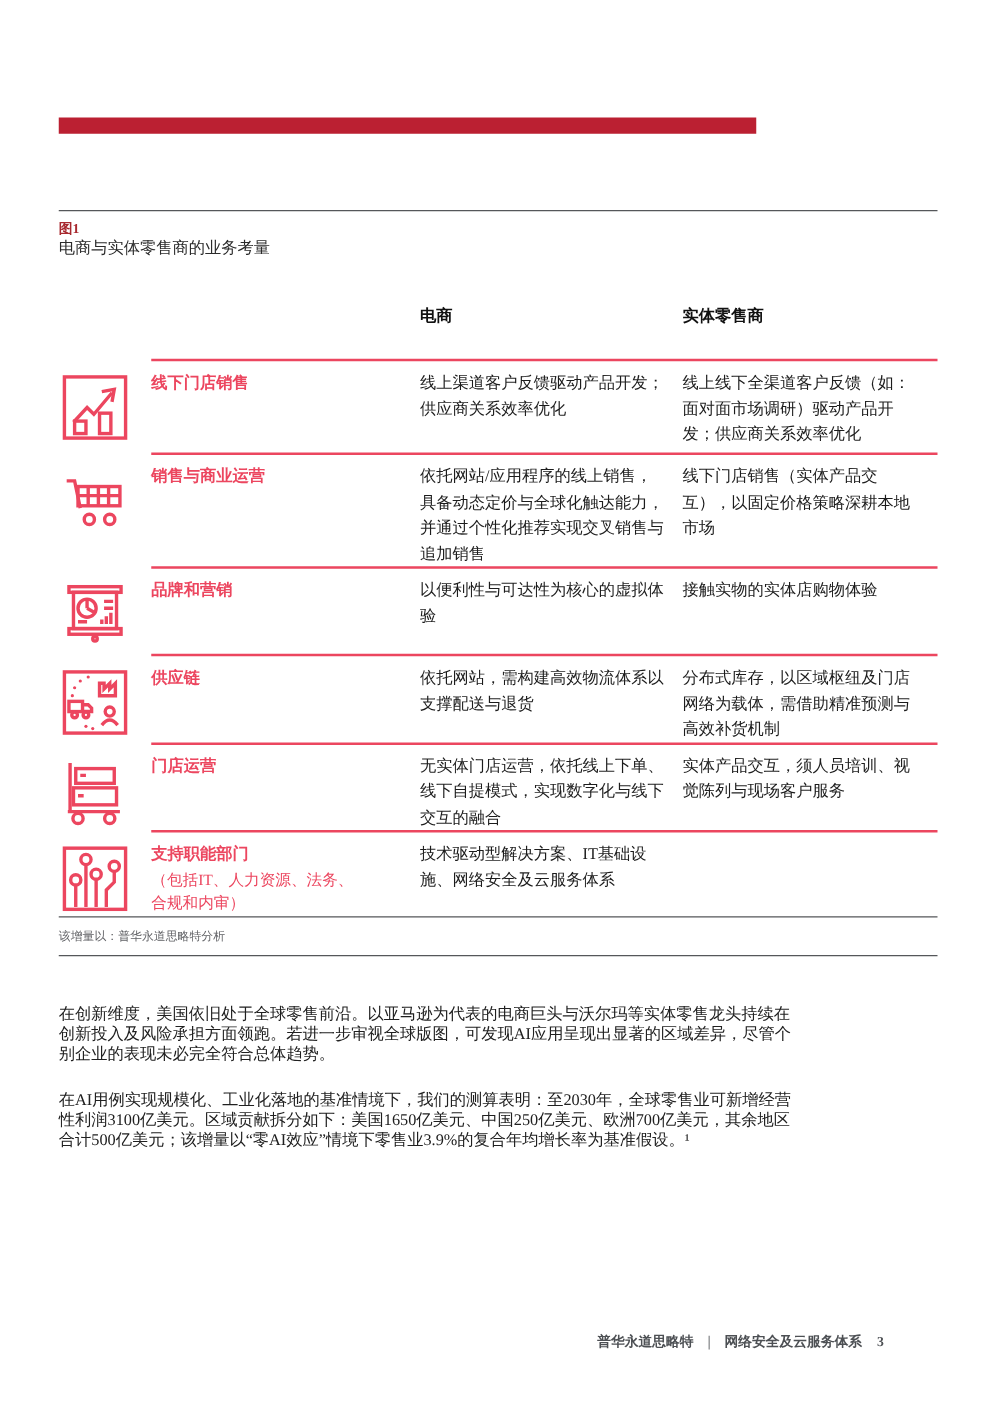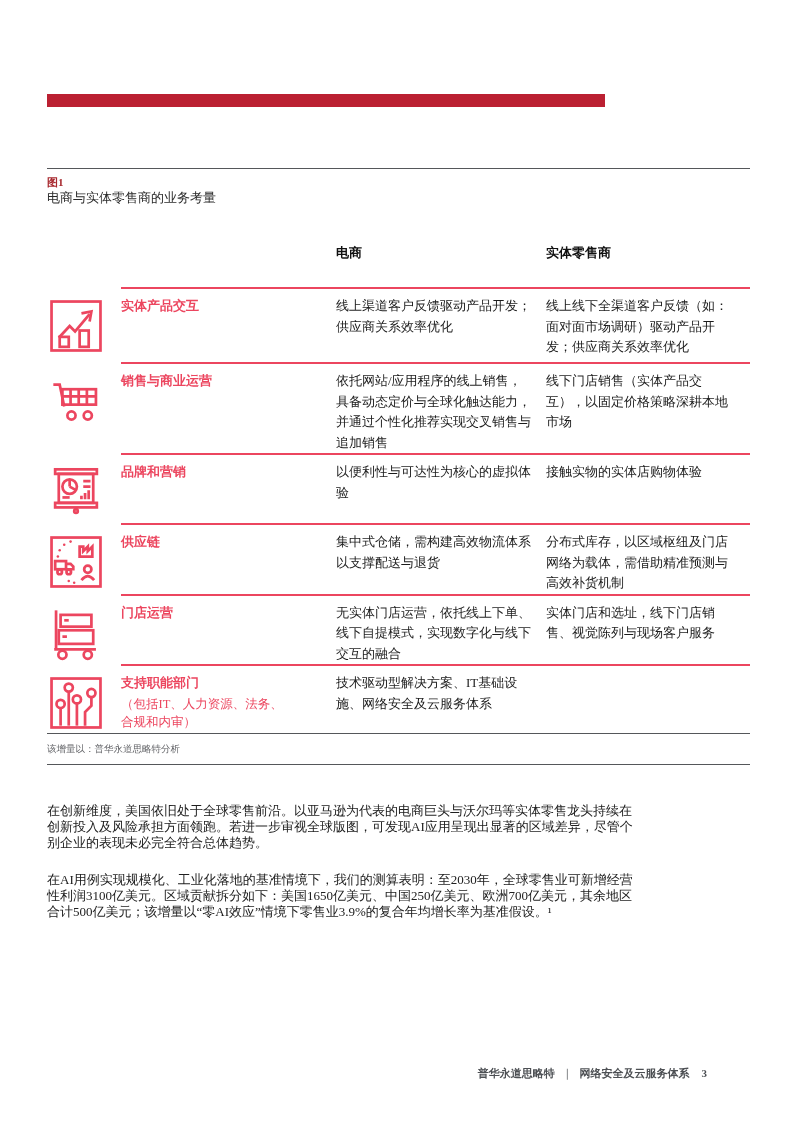--- a/index.html
+++ b/index.html
@@ -79,21 +79,21 @@
     <div class="frow r1">
       <div class="icon-cell">
         <svg width="58" height="58" viewBox="0 0 64 64" fill="none" stroke="currentColor" stroke-width="3">
           <rect x="5" y="5" width="54" height="54"></rect>
           <path d="M13 45 L25 32 L31 38 L47 19"></path>
           <path d="M38 18 L49 16 L47 27"></path>
           <rect x="14" y="44" width="10" height="11"></rect>
           <rect x="36" y="37" width="10" height="18"></rect>
         </svg>
       </div>
-      <div class="row-title"><span>实体产品交互</span></div>
+      <div class="row-title"><span>线下门店销售</span></div>
       <div class="cell c1">线上渠道客户反馈驱动产品开发；供应商关系效率优化</div>
       <div class="cell c2">线上线下全渠道客户反馈（如：面对面市场调研）驱动产品开发；供应商关系效率优化</div>
     </div>
 
     <div class="frow r3">
       <div class="icon-cell">
         <svg width="58" height="58" viewBox="0 0 64 64" fill="none" stroke="currentColor" stroke-width="3">
           <path d="M7 14 H14 L19 38"></path>
           <rect x="17" y="19" width="37" height="17"></rect>
           <path d="M26 19 V36 M35 19 V36 M44 19 V36 M17 27 H54"></path>
@@ -140,40 +140,40 @@
             <circle cx="12" cy="26" r="1.4"></circle>
               <circle cx="14" cy="19" r="1.4"></circle>
             <circle cx="19" cy="13" r="1.4"></circle>
               <circle cx="26" cy="9.5" r="1.4"></circle>
             <circle cx="30" cy="55" r="1.4"></circle>
               <circle cx="24" cy="53" r="1.4"></circle>
           </g>
         </svg>
       </div>
       <div class="row-title"><span>供应链</span></div>
-      <div class="cell c1">集中式仓储，需构建高效物流体系以支撑配送与退货</div>
+      <div class="cell c1">依托网站，需构建高效物流体系以支撑配送与退货</div>
       <div class="cell c2">分布式库存，以区域枢纽及门店网络为载体，需借助精准预测与高效补货机制</div>
     </div>
 
     <div class="frow r5">
       <div class="icon-cell">
         <svg width="58" height="58" viewBox="0 0 64 64" fill="none" stroke="currentColor" stroke-width="3">
           <path d="M10 7 V50"></path>
           <rect x="15" y="12" width="34" height="13"></rect>
           <path d="M19 18 h5"></path>
           <rect x="13" y="29" width="38" height="15"></rect>
           <path d="M17 36 h5"></path>
           <path d="M8 50 H54"></path>
           <circle cx="17" cy="56" r="4.5"></circle>
           <circle cx="45" cy="56" r="4.5"></circle>
         </svg>
       </div>
       <div class="row-title"><span>门店运营</span></div>
       <div class="cell c1">无实体门店运营，依托线上下单、线下自提模式，实现数字化与线下交互的融合</div>
-      <div class="cell c2">实体门店和选址，线下门店销售、视觉陈列与现场客户服务</div>
+      <div class="cell c2">实体产品交互，须人员培训、视觉陈列与现场客户服务</div>
     </div>
 
     <div class="frow r6">
       <div class="icon-cell">
         <svg width="58" height="58" viewBox="0 0 64 64" fill="none" stroke="currentColor" stroke-width="3">
           <rect x="5" y="5" width="54" height="54"></rect>
           <path d="M15 57 V38"></path>
             <circle cx="15" cy="33" r="4.5"></circle>
           <path d="M24 57 V20"></path>
             <circle cx="24" cy="15" r="4.5"></circle>

